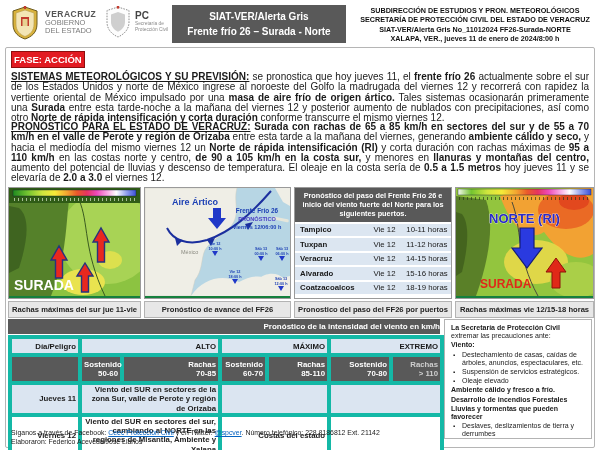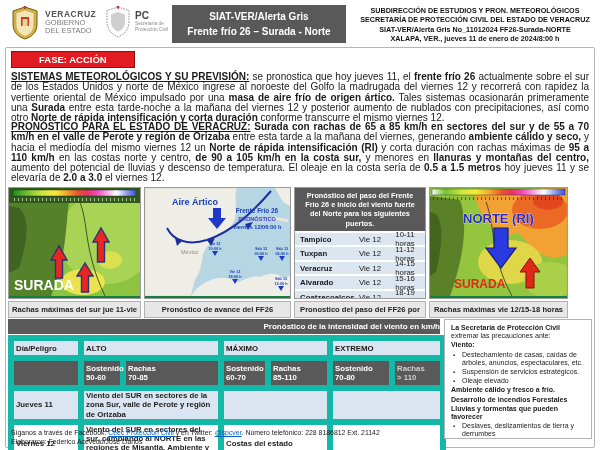--- a/index.html
+++ b/index.html
@@ -17,52 +17,52 @@
   .title-box{position:absolute;left:172px;top:3px;width:174px;height:38px;background:#595959;
              color:#fff;font-weight:bold;font-size:10px;display:flex;flex-direction:column;
              justify-content:center;text-align:center;gap:4px;}
   .hdr-info{position:absolute;left:352px;top:4px;width:246px;font-size:7.2px;font-weight:bold;
             line-height:9.4px;text-align:center;color:#111;}
 
   
   .main{position:absolute;top:47px;left:5px;width:588px;height:399px;border:1px solid #b5b5b5;
         border-radius:2px;background:#fff;}
   .phase{position:absolute;top:3px;left:5px;background:#e21b22;border:1px solid #8e0e0e;
-         color:#fff;font-weight:bold;font-size:9.5px;padding:2px 27px;}
+         color:#fff;font-weight:bold;font-size:9.5px;padding:2px 2px;}
   .para{position:absolute;left:5px;right:5px;font-size:10px;line-height:10.3px;
         text-align:justify;margin:0;}
   .para .label{font-weight:bold;text-decoration:underline;}
   .b{font-weight:bold;}
   .p1{top:24px;}
   .p2{top:74px;}
 
   
   .panels{position:absolute;top:139px;left:2px;display:flex;gap:3px;}
   .pcol{display:flex;flex-direction:column;}
   .map{height:110px;border:1px solid #9a9a9a;overflow:hidden;background:#15803d;}
   .cap{margin-top:2px;height:15px;line-height:15px;background:#e7e7e7;border:1px solid #b3b3b3;
        font-size:7.6px;font-weight:bold;text-align:center;color:#222;}
-  .w1{width:133px;} .w2{width:147px;} .w3{width:132px;border-radius:12px;} .w4{width:139px;}
+  .w1{width:133px;} .w2{width:147px;} .w3{width:158px;border-radius:12px;} .w4{width:139px;}
 
   
   .ports{height:110px;border:1px solid #9a9a9a;background:#fff;font-size:7.8px;overflow:hidden;}
   .ports-hd{background:#595959;color:#fff;font-weight:bold;text-align:center;
             font-size:7.3px;line-height:9.2px;padding:3px 4px;}
   .ports-row{display:flex;background:#dce6f1;margin-top:2px;height:12.5px;align-items:center;}
   .ports-row .c1{width:44%;font-weight:bold;padding-left:5px;}
   .ports-row .c2{width:24%;text-align:center;}
   .ports-row .c3{width:32%;text-align:center;}
 
   
   .bottom{position:absolute;top:271px;left:2px;display:flex;gap:4px;}
   .wt{width:432px;}
   .wt-title{background:#595959;color:#fff;font-weight:bold;font-size:8px;text-align:right;
             height:15px;line-height:15px;}
   table.wind{border-collapse:collapse;width:432px;table-layout:fixed;margin-top:1px;}
-  table.wind td{border:6px solid #14b8a6;font-size:7.8px;text-align:left;vertical-align:middle;
+  table.wind td{border:4px solid #14b8a6;font-size:7.8px;text-align:right;vertical-align:middle;
                 padding:0 2px;}
   .hblue{background:#dbe5f1;font-weight:bold;height:14px;}
   .hdark{background:#595959;color:#fff;font-weight:bold;height:24px;font-size:7.5px;line-height:9px;}
   .hdark .dim{color:#cfcfcf;}
   .rblue{background:#dbe5f1;height:24px;font-weight:bold;color:#222;line-height:9.3px;}
   .rwhite{background:#fff;height:30px;font-weight:bold;color:#222;line-height:9.3px;
           border-bottom:1px solid #c9c9c9 !important;}
 
   
   .prec{width:148px;height:120px;border:1px solid #b3b3b3;padding:4px 6px;box-sizing:border-box;

